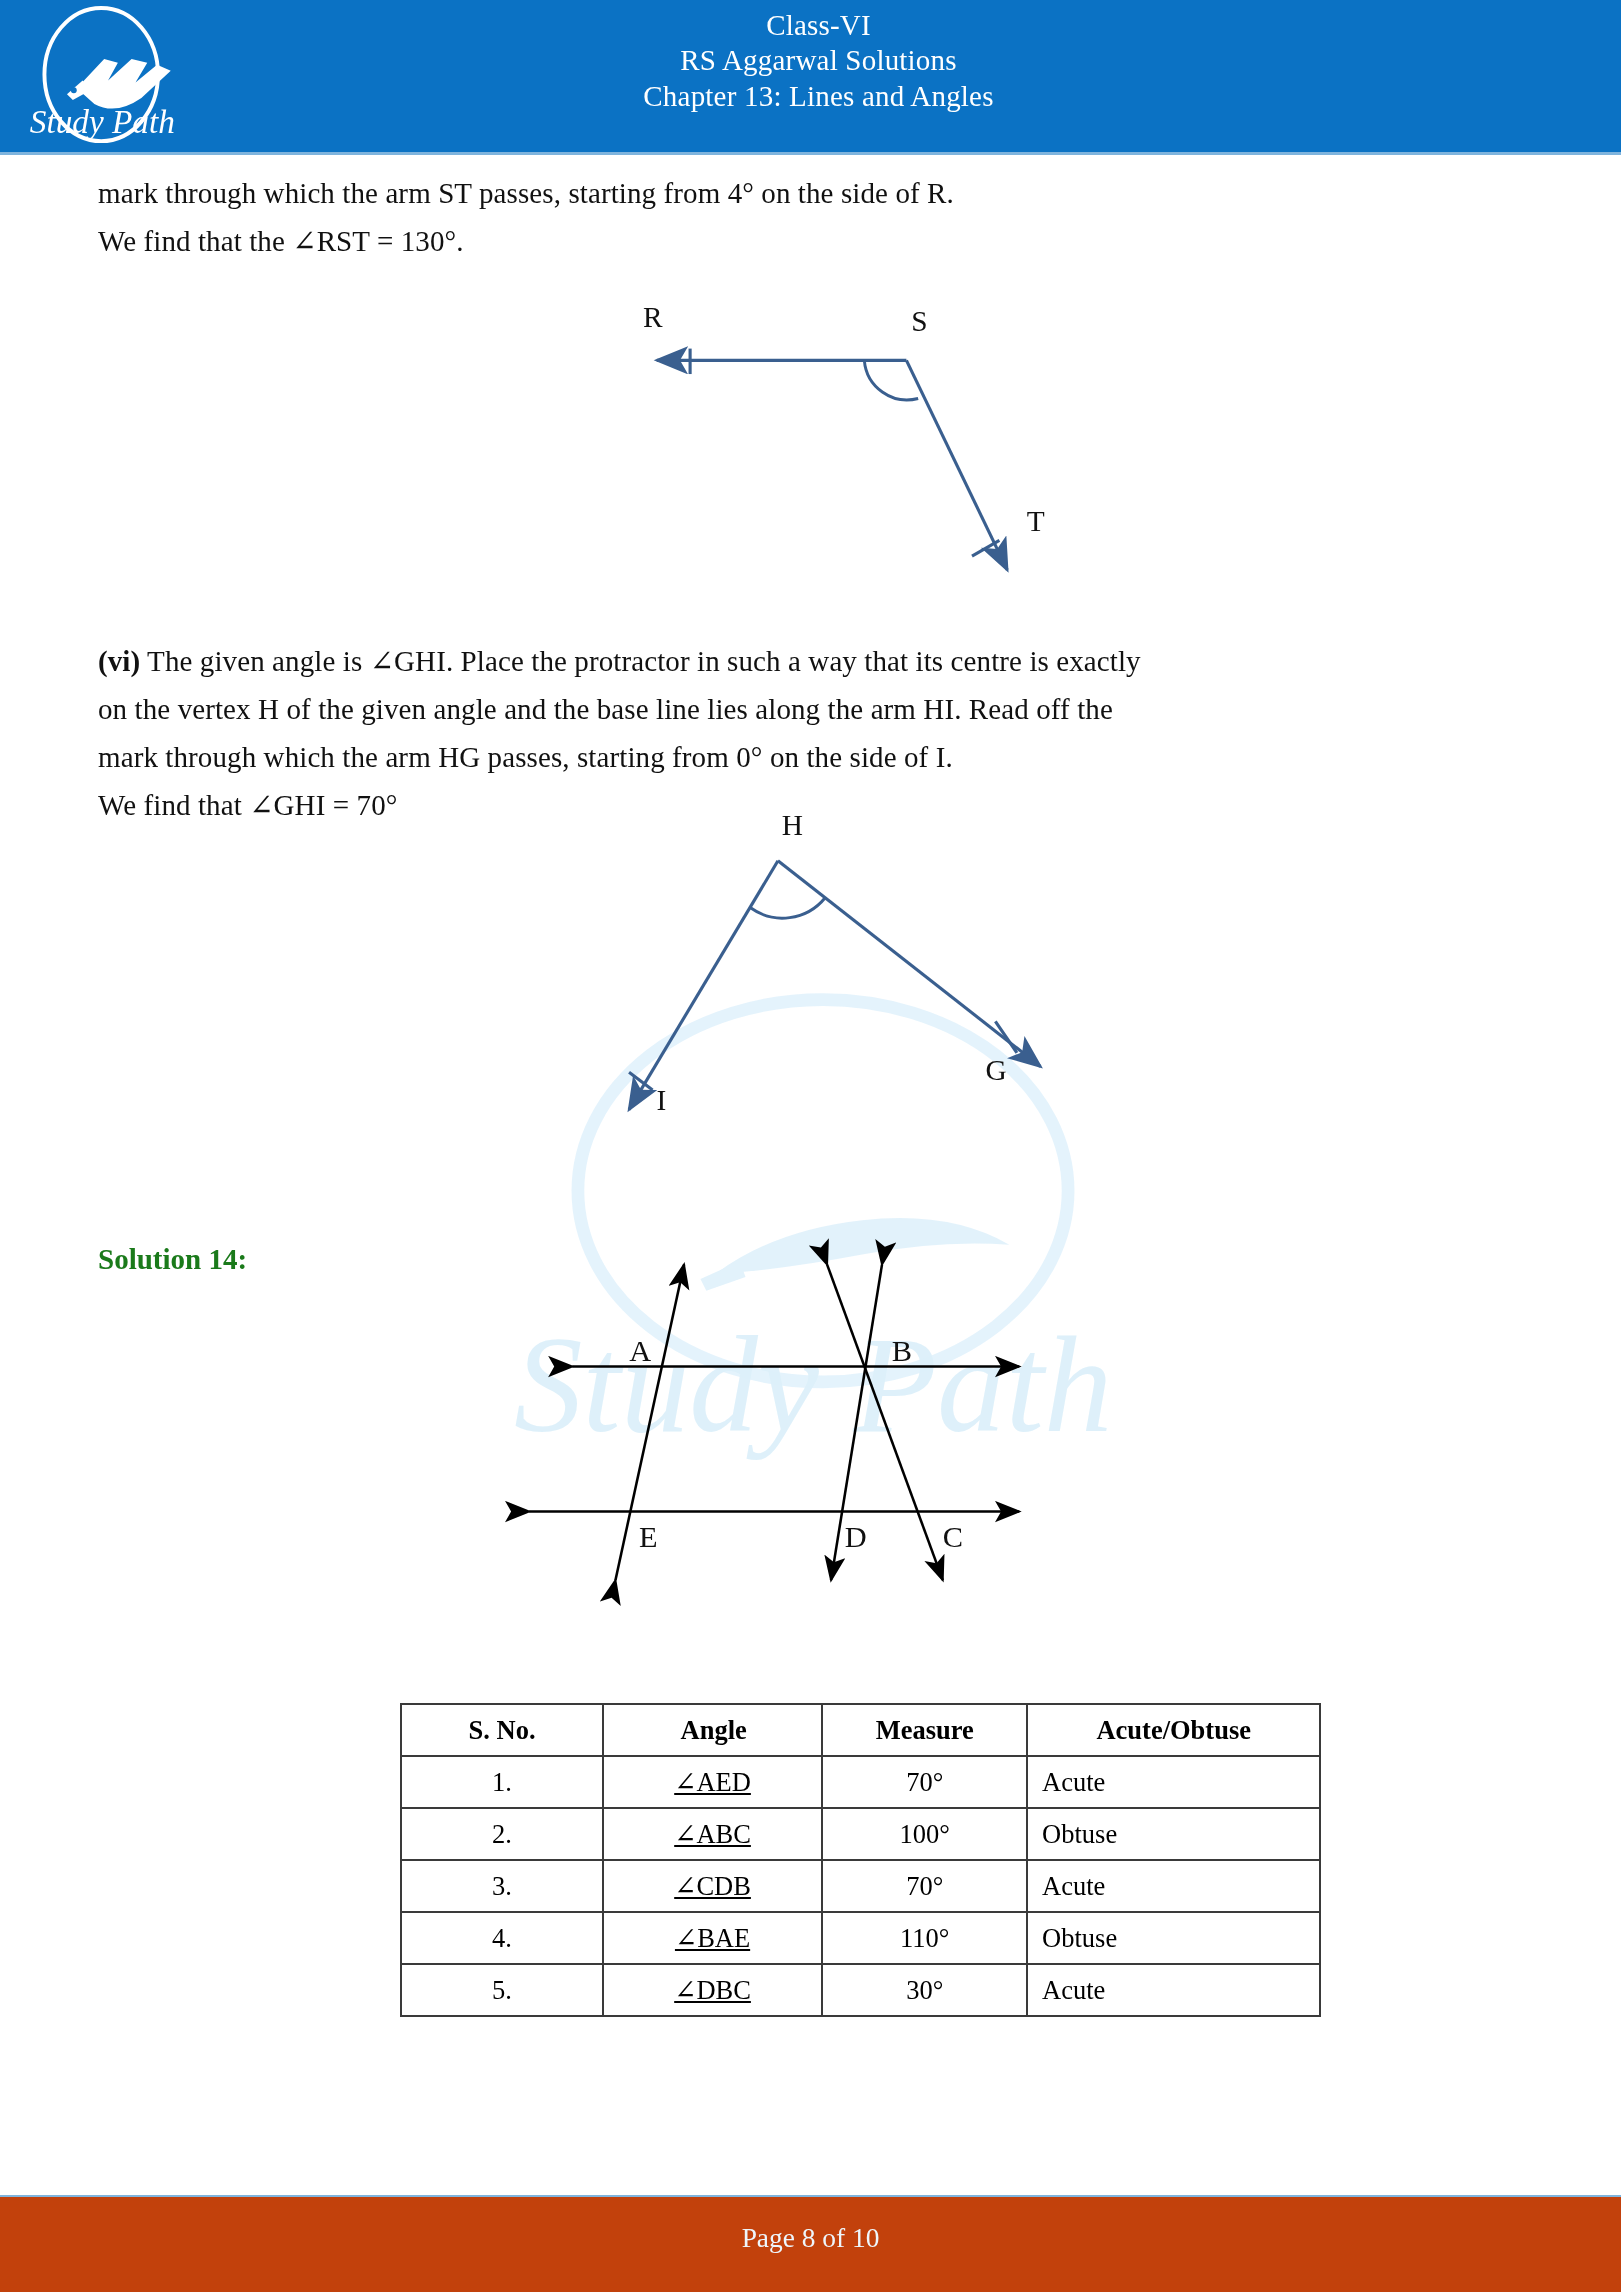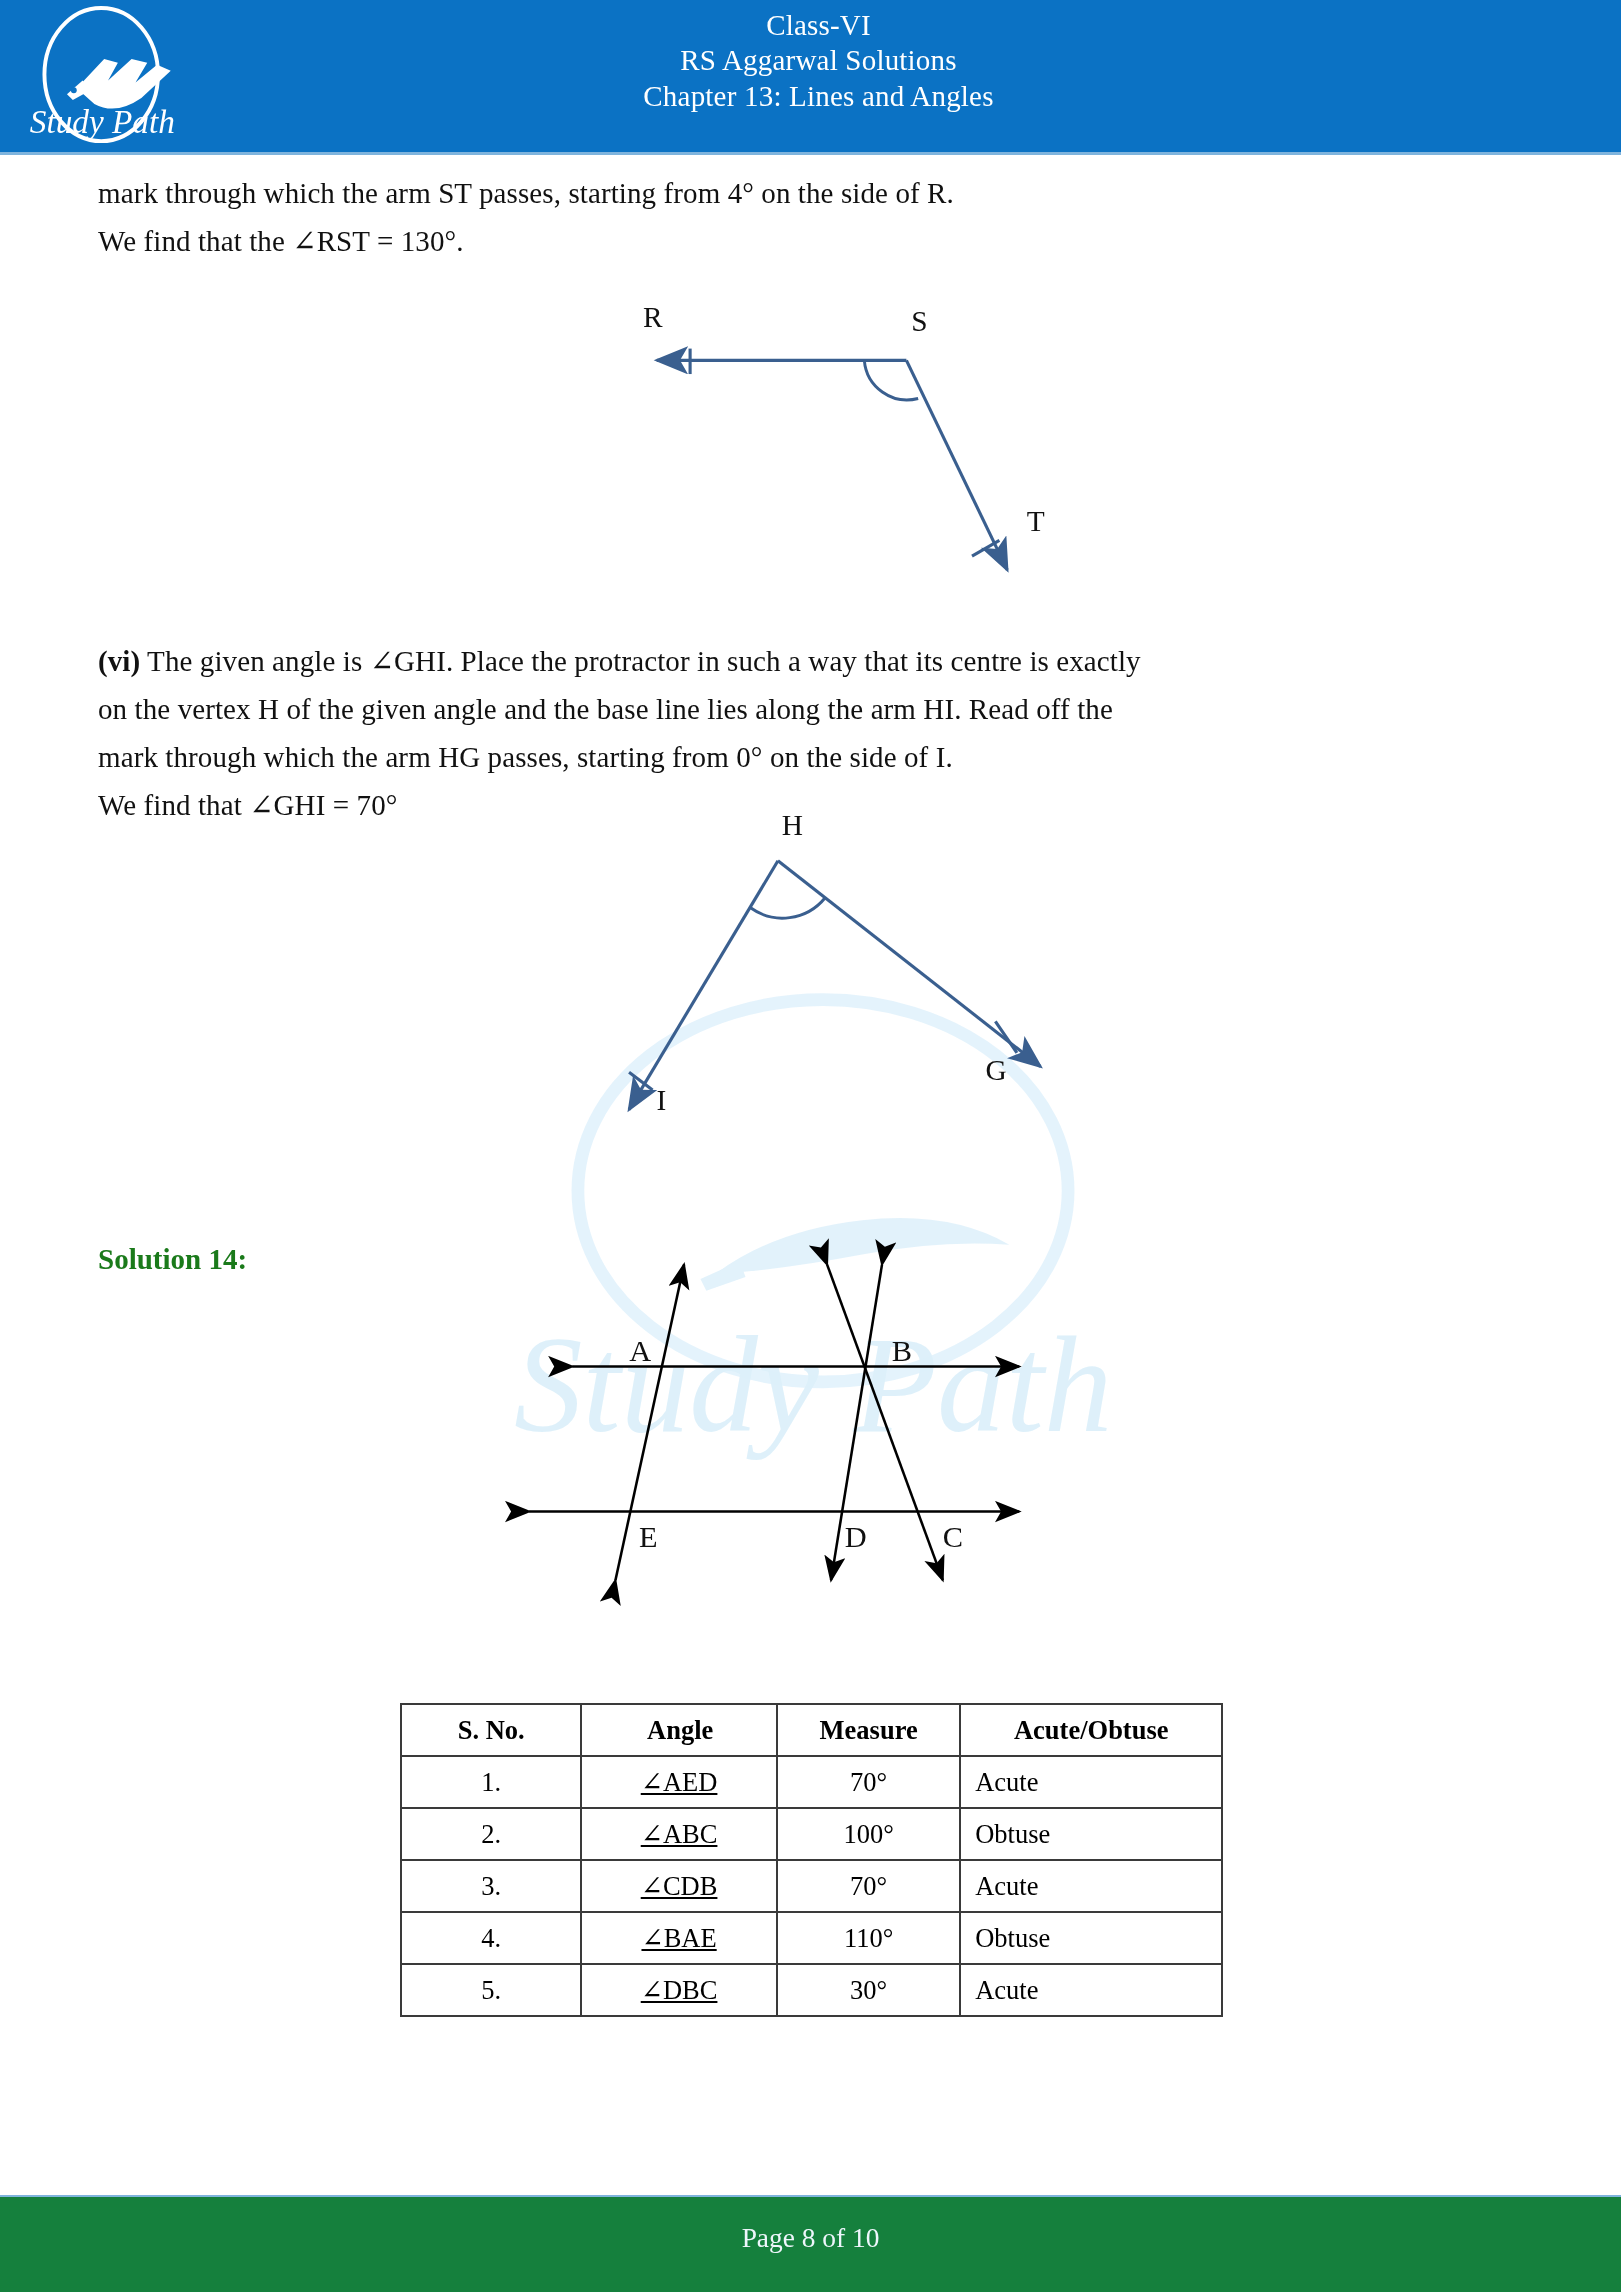--- a/index.html
+++ b/index.html
@@ -82,21 +82,21 @@
     color: #1a7a1a;
   }
 
   .fig { position: absolute; z-index: 3; }
 
   
   .ans-table {
     position: absolute;
     left: 400px;
     top: 1703px;
-    width: 823px;
+    width: 921px;
     border-collapse: collapse;
     background: transparent;
     z-index: 3;
   }
   .ans-table th, .ans-table td {
     border: 2px solid #3a3a3a;
     font-family: "Liberation Serif", "DejaVu Serif", serif;
     font-size: 26.5px;
     color: #000000;
     height: 52px;
@@ -110,21 +110,21 @@
   .ans-table th.c-num { width: 181px; }
   .ans-table th.c-ang { width: 196px; padding-left: 12px; }
   .ans-table th.c-mea { width: 184px; }
   .ans-table th.c-typ { width: 262px; }
 
   
   .page-footer {
     position: absolute;
     left: 0; top: 2197px;
     width: 1621px; height: 95px;
-    background: #15803d;
+    background: #c2410c;
   }
   .footer-rule {
     position: absolute;
     left: 0; top: 2195px;
     width: 1621px; height: 2.9px;
     background: #7fb4dd;
   }
   .footer-text {
     position: absolute;
     left: 0; top: 25.5px;

